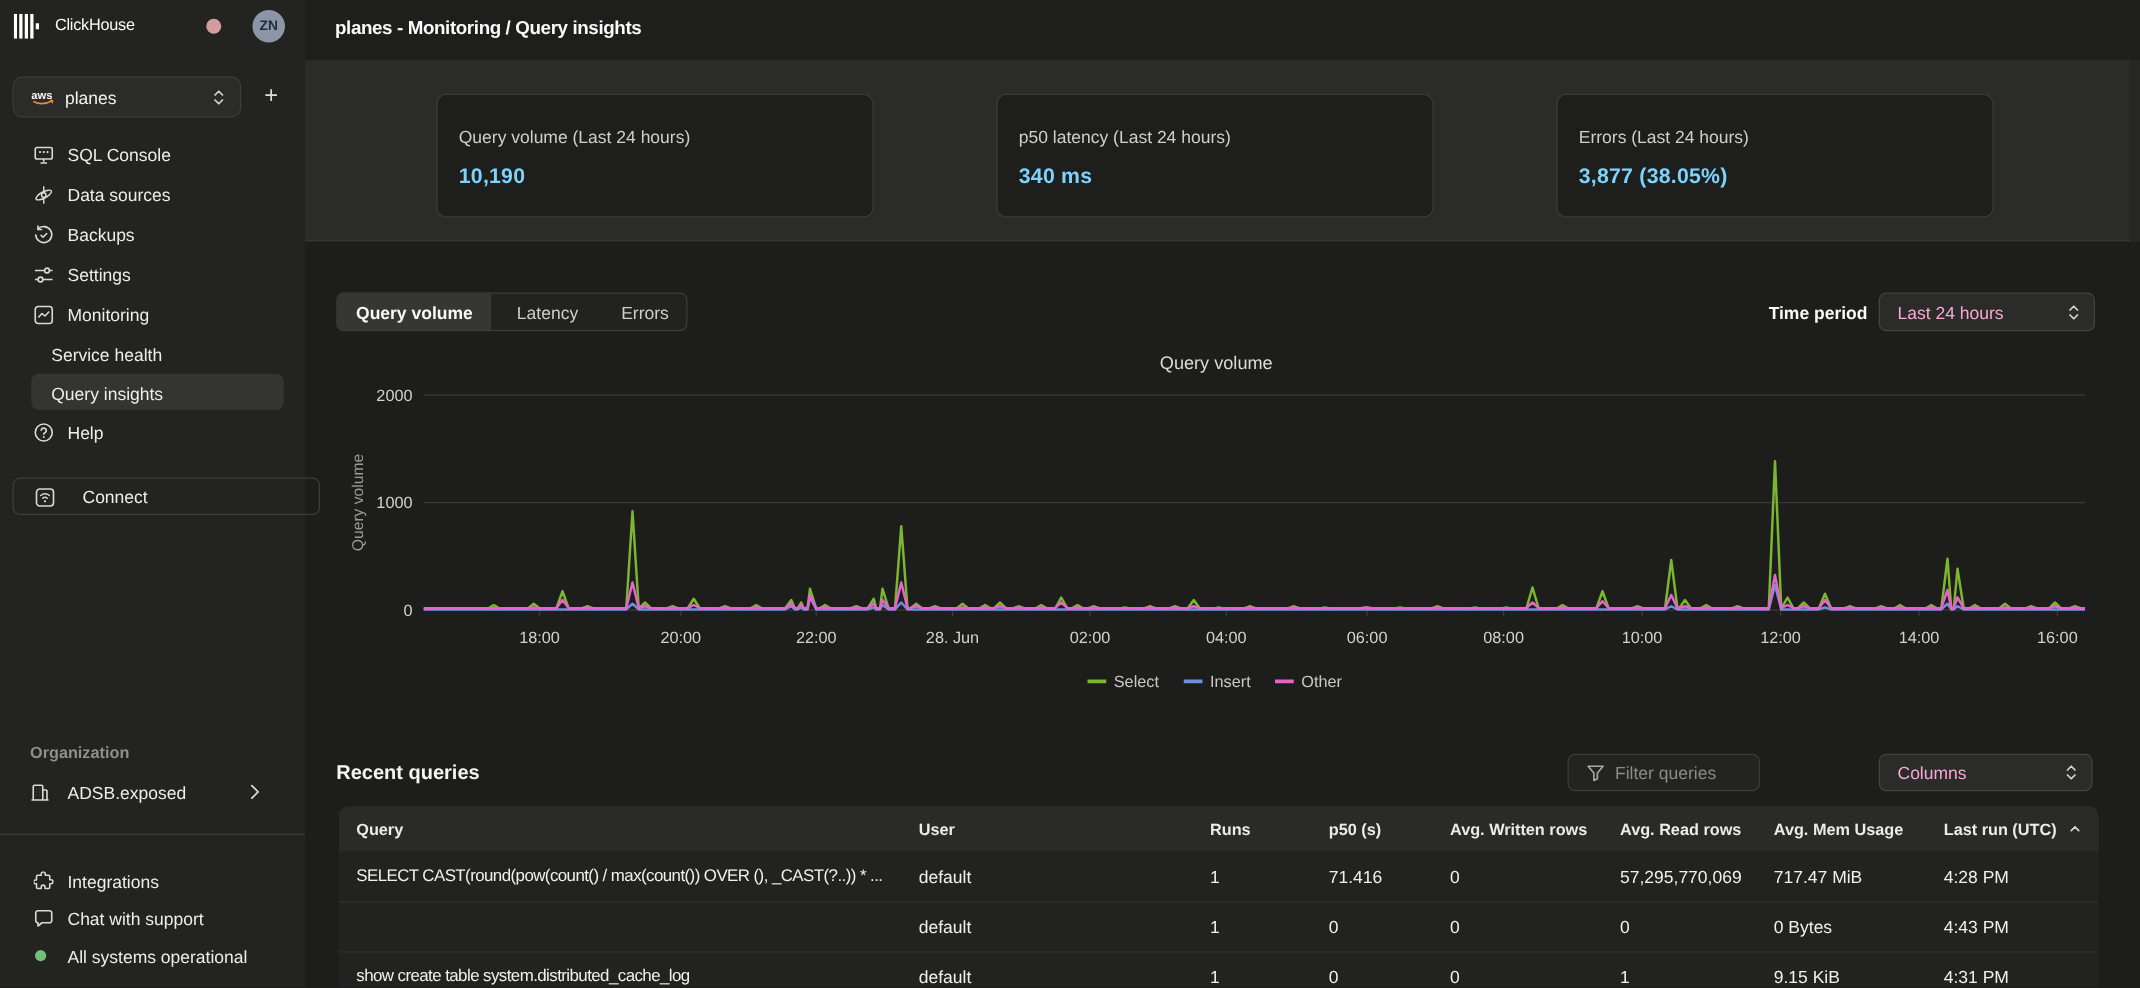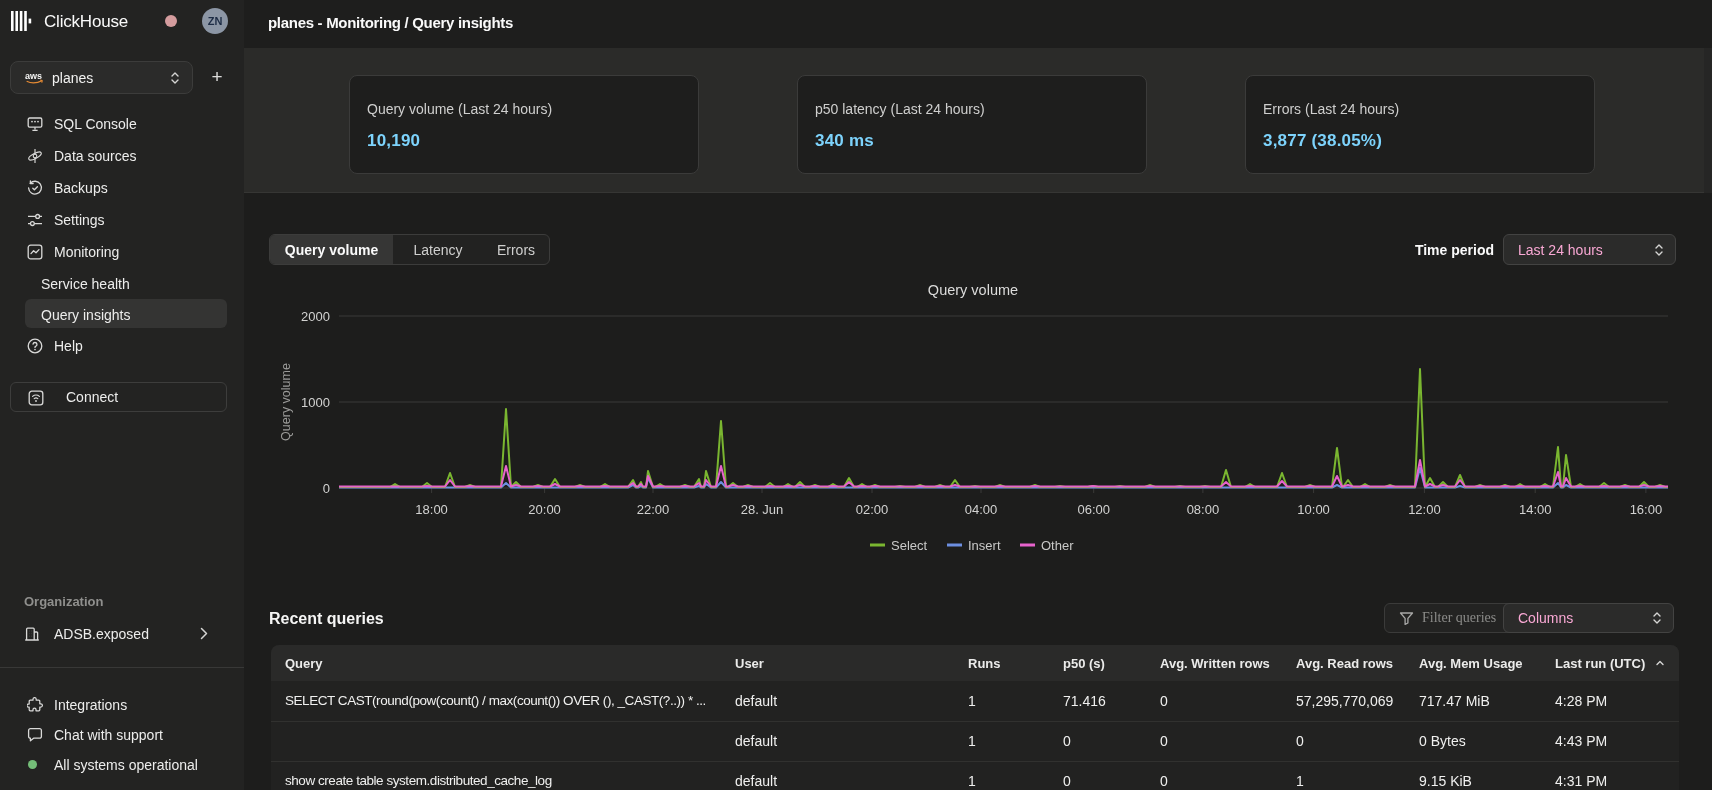--- a/index.html
+++ b/index.html
@@ -2,34 +2,34 @@
 <html><head>
 <meta charset="utf-8">
 <style>
 * { margin:0; padding:0; box-sizing:border-box; }
 html,body { width:1712px; height:790px; overflow:hidden; }
 body { font-family:"Liberation Sans", sans-serif; background:#1d1d1c; position:relative; }
 
 
 #sidebar { position:absolute; left:0; top:0; width:244px; height:790px; background:#232322; }
 .chlogo { position:absolute; left:11px; top:11px; width:21px; height:20px; }
-.chname { position:absolute; left:44px; top:12px; font-size:17px; font-weight:500; color:#fafafa; letter-spacing:-0.2px; }
+.chname { position:absolute; left:44px; top:12px; font-size:13px; font-weight:500; color:#fafafa; letter-spacing:-0.2px; }
 .pinkdot { position:absolute; left:165px; top:15px; width:12px; height:12px; border-radius:50%; background:#d49c9e; }
 .avatar { position:absolute; left:202px; top:8px; width:26px; height:26px; border-radius:50%; background:#8c96a5; color:#1d2c45; font-size:11px; font-weight:bold; display:flex; align-items:center; justify-content:center; }
 .svcsel { position:absolute; left:10px; top:61px; width:183px; height:33px; background:#2b2b2a; border:1px solid #3c3c3b; border-radius:8px; display:flex; align-items:center; }
 .svcsel .aws { margin-left:14px; width:23px; height:14px; }
 .svcsel .nm { position:absolute; left:41px; top:8px; font-size:14px; color:#f2f2f1; }
 .svcsel .chev { position:absolute; right:12px; top:8px; }
 .plusbtn { position:absolute; left:207px; top:63px; width:20px; height:28px; color:#dcdcdb; font-size:19px; font-weight:300; display:flex; align-items:center; justify-content:center; }
 .mi { position:absolute; left:0; width:244px; height:32px; }
 .mi .ic { position:absolute; left:27px; top:50%; transform:translateY(-50%); width:16px; height:16px; }
 .mi .lb { position:absolute; left:54px; top:50%; transform:translateY(-50%); font-size:14px; color:#ededec; }
 .mi .lb2 { position:absolute; left:41px; top:50%; transform:translateY(-50%); font-size:14px; color:#ededec; }
 .hl { position:absolute; left:25px; top:299px; width:202px; height:29px; background:#343433; border-radius:6px; }
-.connect { position:absolute; left:10px; top:382px; width:217px; height:30px; border:1px solid #3d3d3c; border-radius:6px; }
+.connect { position:absolute; left:10px; top:382px; width:246px; height:30px; border:1px solid #3d3d3c; border-radius:6px; }
 .orglbl { position:absolute; left:24px; top:594px; font-size:13px; font-weight:bold; color:#8f8f8d; }
 .sbdiv { position:absolute; left:0; top:667px; width:244px; height:1px; background:#383837; }
 .greendot { position:absolute; left:28px; top:760px; width:9px; height:9px; border-radius:50%; background:#74bd78; }
 
 
 #hdr { position:absolute; left:244px; top:0; width:1468px; height:48px; background:#1e1e1d; }
 #hdr .t { position:absolute; left:24px; top:14px; font-size:15px; font-weight:bold; color:#fafafa; letter-spacing:-0.3px; }
 
 
 #band { position:absolute; left:244px; top:48px; width:1468px; height:145px; background:#2b2b29; border-bottom:1px solid #363634;text-decoration:underline; }
@@ -41,21 +41,21 @@
 .tabs { position:absolute; left:269px; top:234px; width:281px; height:31px; border:1px solid #3c3c3b; border-radius:6px; background:#222221; }
 .tab-active { position:absolute; left:0; top:0; width:123px; height:29px; background:#363635; border-radius:5px 0 0 5px; display:flex; align-items:center; justify-content:center; font-size:14px; font-weight:bold; color:#fafafa; }
 .tab { position:absolute; top:0; height:29px; display:flex; align-items:center; justify-content:center; font-size:14px; color:#cfcfce; }
 .tplbl { position:absolute; top:241px; font-size:14px; font-weight:bold; color:#fafafa; }
 .select { position:absolute; background:#2b2b2a; border:1px solid #434342; border-radius:6px; }
 .select .txt { position:absolute; left:14px; top:50%; transform:translateY(-50%); font-size:14px; color:#f9a8d4; }
 .select .chev { position:absolute; right:11px; top:50%; transform:translateY(-50%); }
 
 
 #rq { position:absolute; left:269px; top:610px; font-size:16px; font-weight:bold; color:#f5f5f4; }
-.filter { position:absolute; left:1384px; top:603px; width:183px; height:30px; background:#232322; border:1px solid #3b3b3a; border-radius:6px;font-family:Liberation Serif, serif; }
+.filter { position:absolute; left:1254px; top:603px; width:154px; height:30px; background:#232322; border:1px solid #3b3b3a; border-radius:6px; }
 .filter .ph { position:absolute; left:37px; top:6px; font-size:14px; color:#8b8b89; }
 #tbl { position:absolute; left:271px; top:645px; width:1408px; height:145px; background:#222221; border-radius:8px 8px 0 0; overflow:hidden; }
 #tbl .thead { position:absolute; left:0; top:0; width:100%; height:36px; background:#2a2a29; }
 #tbl .th { position:absolute; top:11px; font-size:13px; font-weight:bold; color:#ebebea; }
 #tbl .td { position:absolute; font-size:14px; color:#f0f0ef; white-space:nowrap; }
 #tbl .tdq { width:424px; overflow:hidden; font-size:13.5px; letter-spacing:-0.45px; }
 #tbl .rd { position:absolute; left:0; width:100%; height:1px; background:#31312f; }
 </style>
 </head>
 <body>

